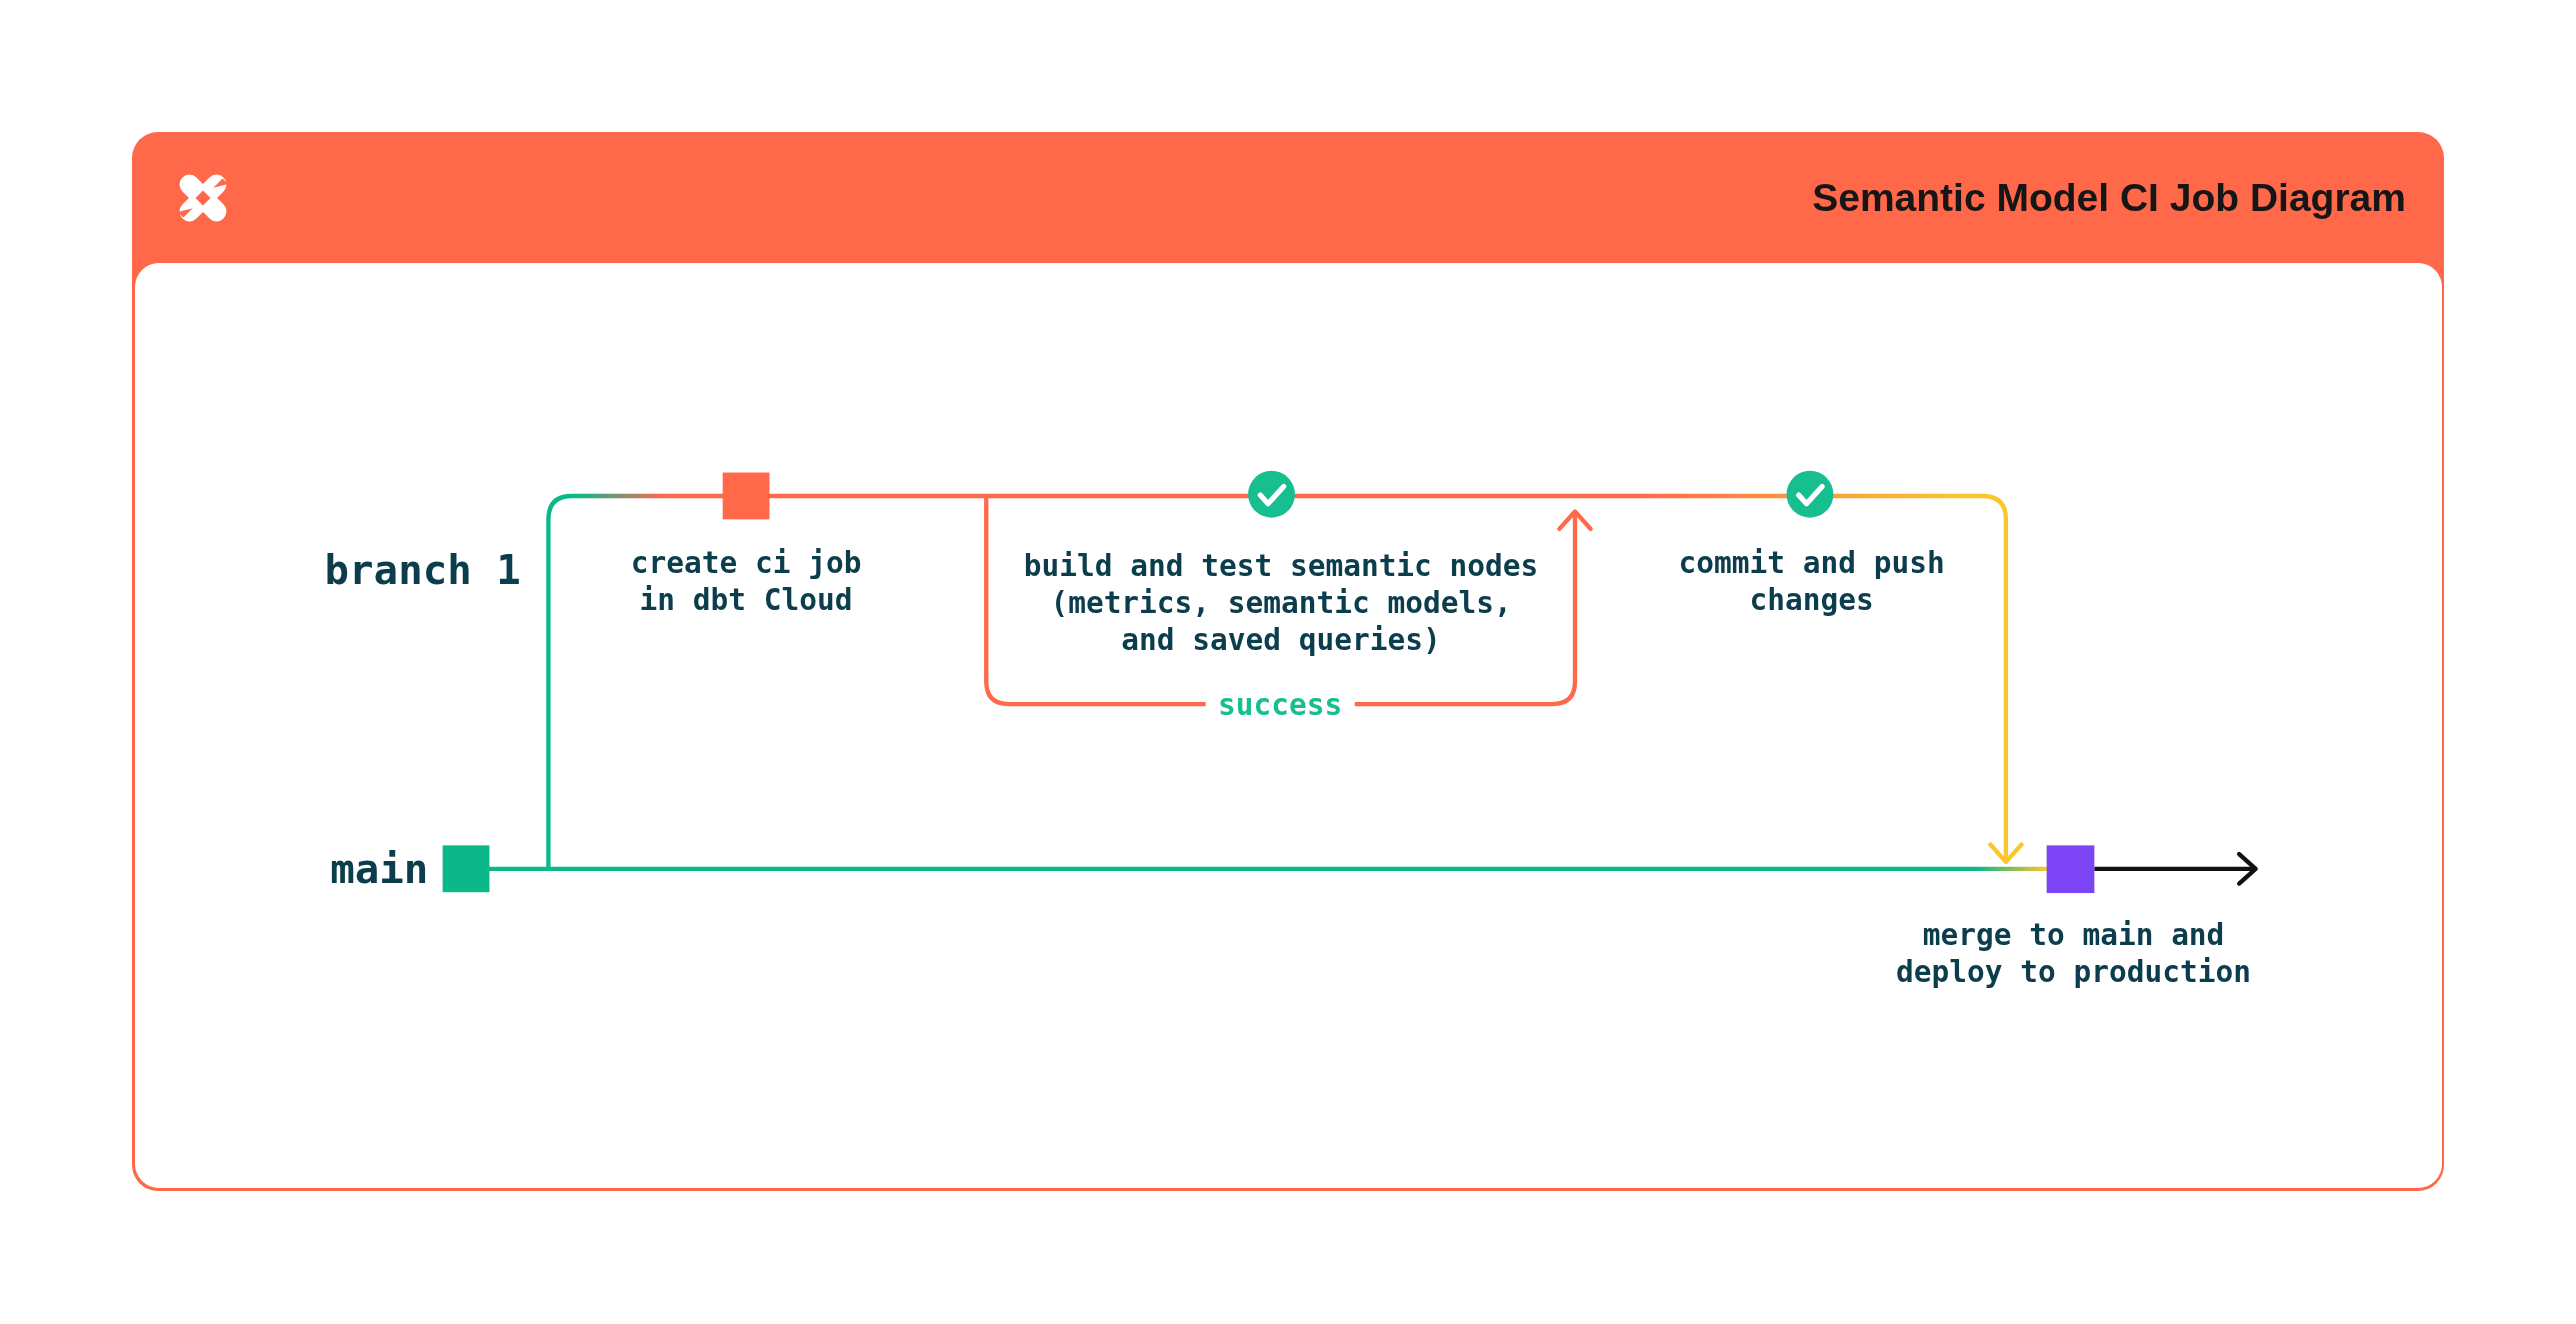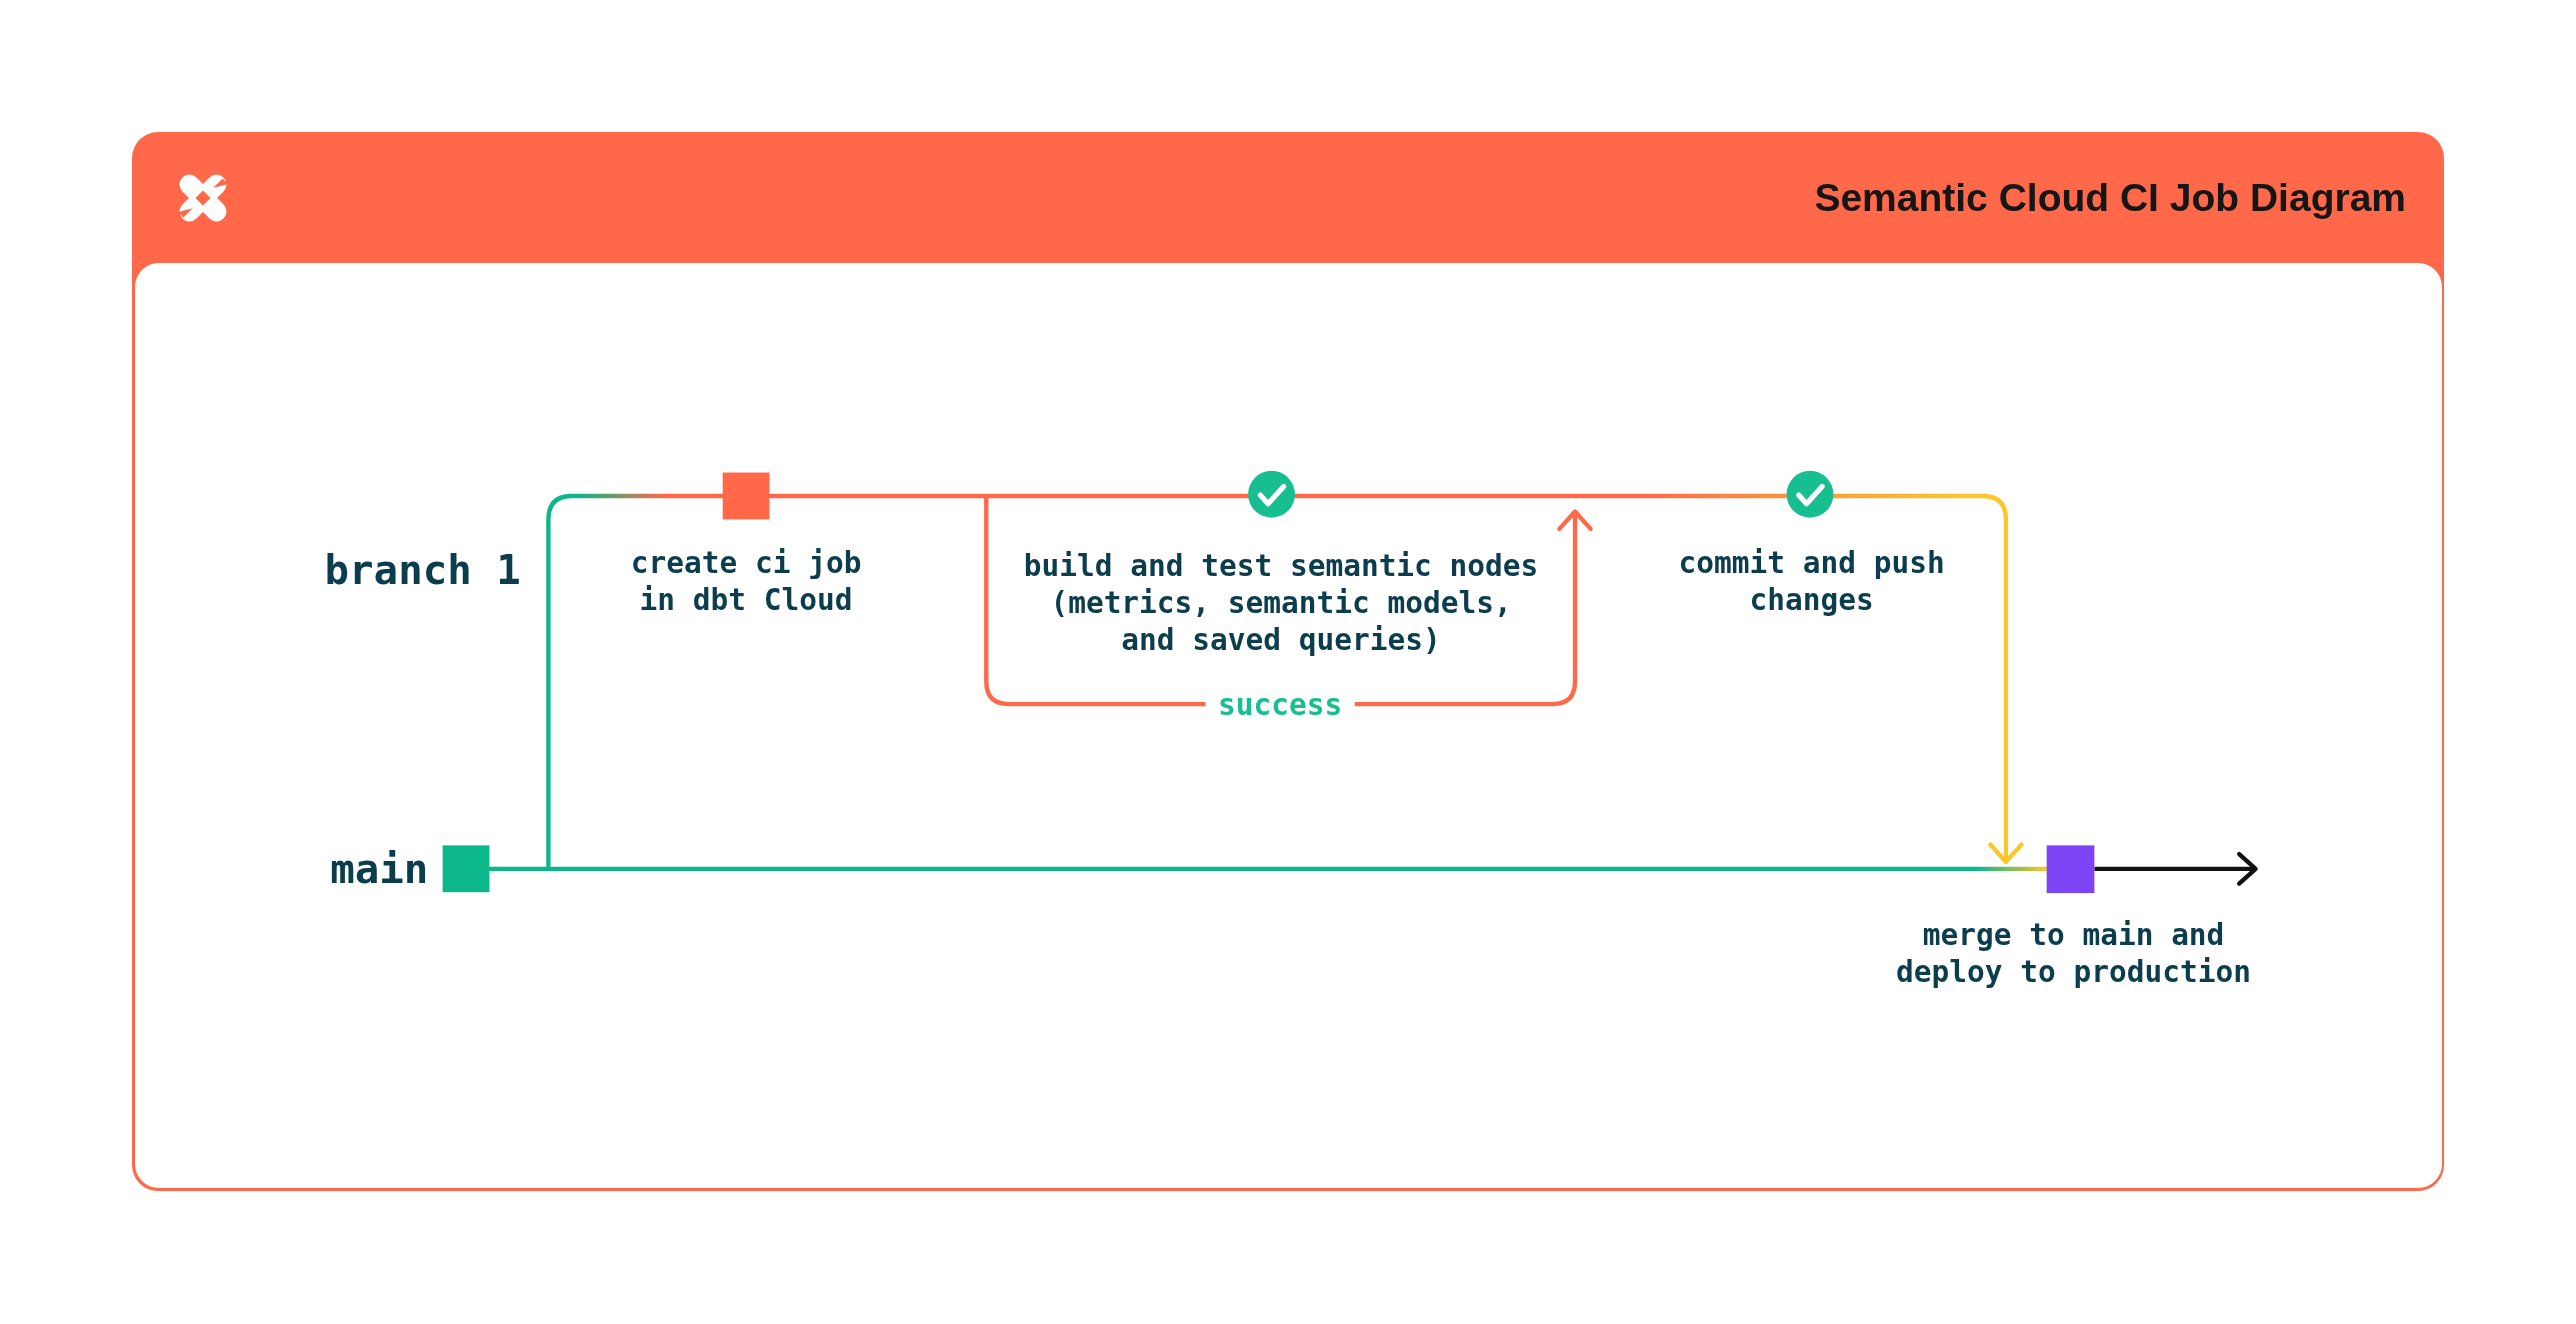--- a/index.html
+++ b/index.html
@@ -86,21 +86,21 @@
         <g fill="#ffffff" transform="rotate(45 50 50)">
           <rect x="35" y="6" width="30" height="88" rx="15"></rect>
           <rect x="6" y="35" width="88" height="30" rx="15"></rect>
         </g>
         <g transform="rotate(45 50 50)">
           <rect x="42" y="42" width="16" height="16" fill="#FF694A"></rect>
           <path d="M 50 8 L 62 8 L 50 28 Z" fill="#FF694A"></path>
           <path d="M 50 92 L 38 92 L 50 72 Z" fill="#FF694A"></path>
         </g>
       </svg>
-      <div class="card-title">Semantic Cloud CI Job Diagram</div>
+      <div class="card-title">Semantic Model CI Job Diagram</div>
     </div>
     <div class="card-body"></div>
   </div>
 
   <svg class="diagram-svg" viewBox="0 0 2970 1527">
     <defs>
       <linearGradient id="branchGrad" gradientUnits="userSpaceOnUse" x1="632" y1="0" x2="2313" y2="0">
         <stop offset="0" stop-color="#0CB789"></stop>
         <stop offset="0.02" stop-color="#0CB789"></stop>
         <stop offset="0.08" stop-color="#FF694A"></stop>

